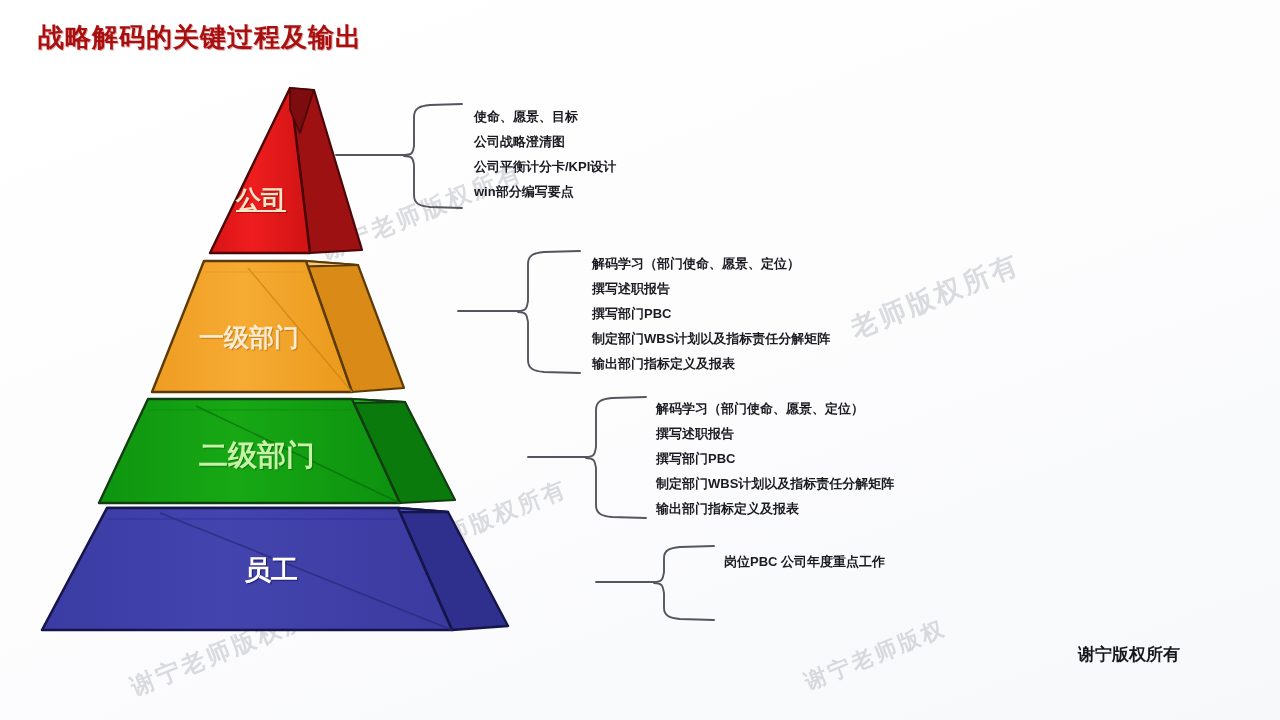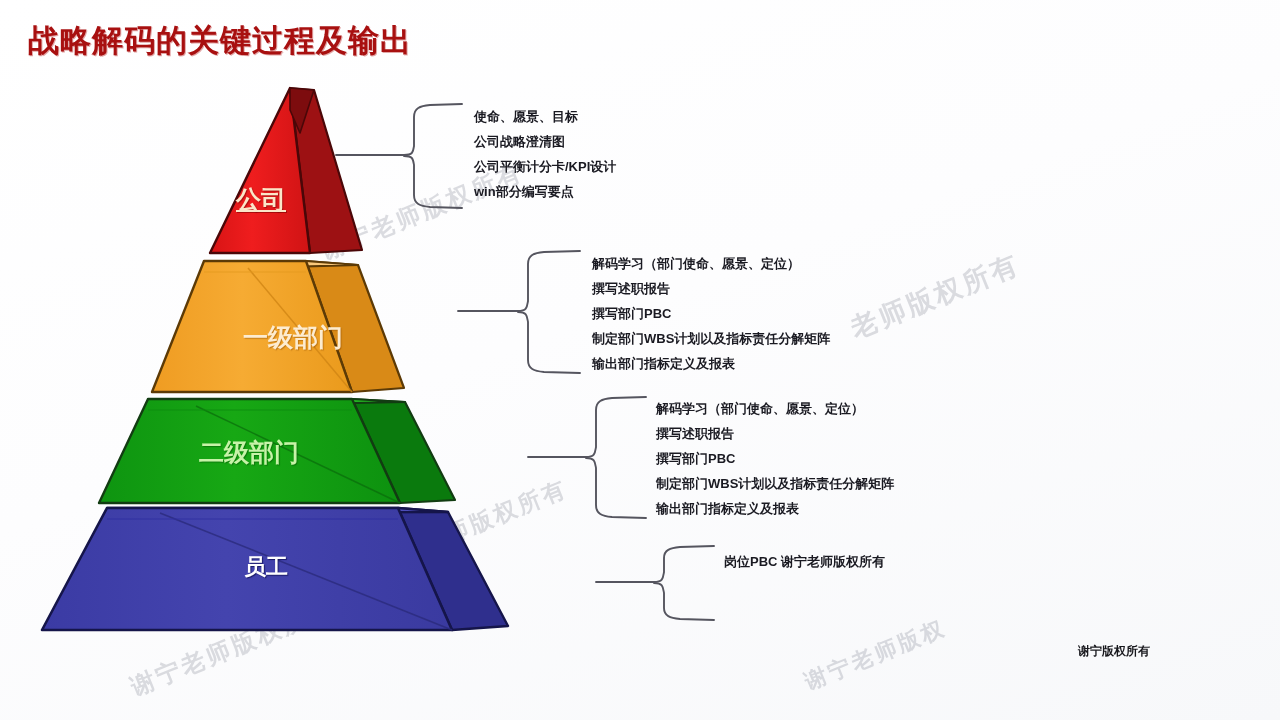--- a/index.html
+++ b/index.html
@@ -12,23 +12,23 @@
     width: 1280px;
     height: 720px;
     background: linear-gradient(160deg, #ffffff 0%, #fdfdfe 45%, #f7f8fa 100%);
     overflow: hidden;
     font-family: "Liberation Sans", "DejaVu Sans", sans-serif;
   }
 
   
   #title {
     position: absolute;
-    left: 28px;
+    left: 38px;
     top: 20px;
-    font-size: 31px;
+    font-size: 26px;
     font-weight: bold;
     color: #a81010;
     letter-spacing: 1px;
     text-shadow: 1px 1px 0 rgba(190,60,60,0.45);
     white-space: nowrap;
   }
 
   
   #pyramid-svg {
     position: absolute;
@@ -50,32 +50,31 @@
     font-size: 25px;
     color: #fbe6c8;
     text-shadow: 1px 1px 1px rgba(120,0,0,0.55);
     text-decoration: underline;
   }
   #label-dept1 {
     left: 199px; top: 321px;
     font-size: 25px;
     color: #fdecd0;
     text-shadow: 1px 1px 1px rgba(150,80,0,0.5);
-    margin-left: 44px;
   }
   #label-dept2 {
     left: 199px; top: 436px;
-    font-size: 25px;
+    font-size: 29px;
     color: #c7f3a8;
     text-shadow: 1px 1px 1px rgba(0,80,0,0.5);
     text-align: center;
   }
   #label-staff {
     left: 244px; top: 552px;
-    font-size: 22px;
+    font-size: 27px;
     color: #ffffff;
     text-shadow: 1px 1px 1px rgba(0,0,60,0.6);
   }
 
   
   #connectors-svg {
     position: absolute;
     left: 0;
     top: 0;
     width: 1280px;
@@ -97,21 +96,21 @@
   #callout-1 { left: 474px; top: 104px; }
   #callout-2 { left: 592px; top: 251px; }
   #callout-3 { left: 656px; top: 396px; }
   #callout-4 { left: 724px; top: 549px; }
 
   
   #footer-copyright {
     position: absolute;
     left: 1078px;
     top: 643px;
-    font-size: 12px;
+    font-size: 17px;
     font-weight: bold;
     color: #17171c;
     white-space: nowrap;
   }
 
   
   .watermark {
     position: absolute;
     color: rgba(120,125,140,0.26);
     font-size: 26px;
@@ -254,18 +253,18 @@
 
   <div class="callout" id="callout-3">
     <span class="line">解码学习（部门使命、愿景、定位）</span>
     <span class="line">撰写述职报告</span>
     <span class="line">撰写部门PBC</span>
     <span class="line">制定部门WBS计划以及指标责任分解矩阵</span>
     <span class="line">输出部门指标定义及报表</span>
   </div>
 
   <div class="callout" id="callout-4">
-    <span class="line">岗位PBC 谢宁老师版权所有</span>
+    <span class="line">岗位PBC 公司年度重点工作</span>
   </div>
 
   <div id="footer-copyright">谢宁版权所有</div>
 
 </div>
 
 </body></html>

